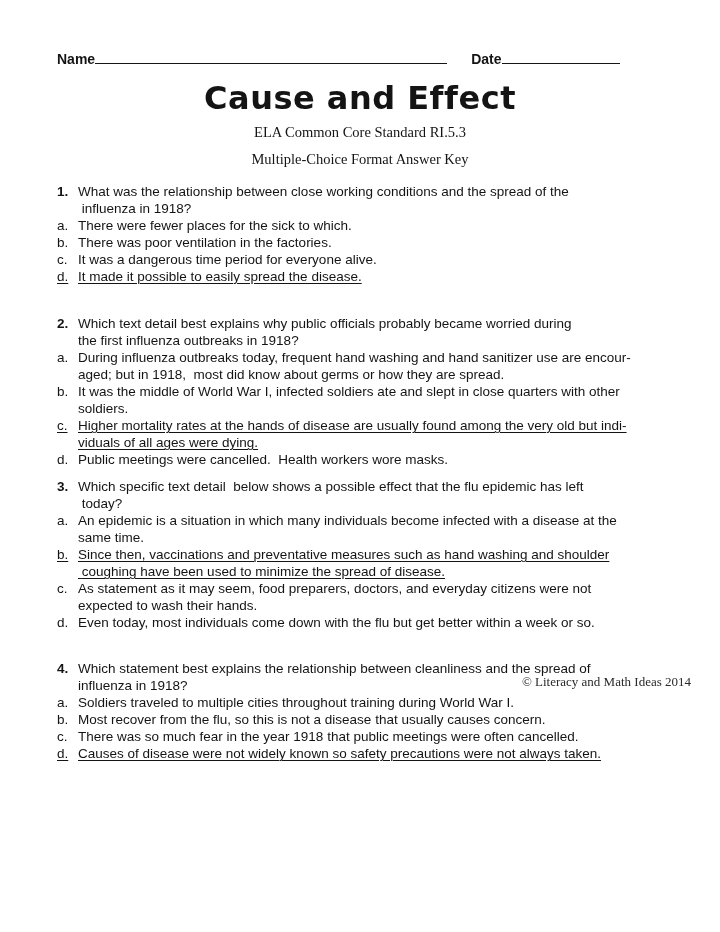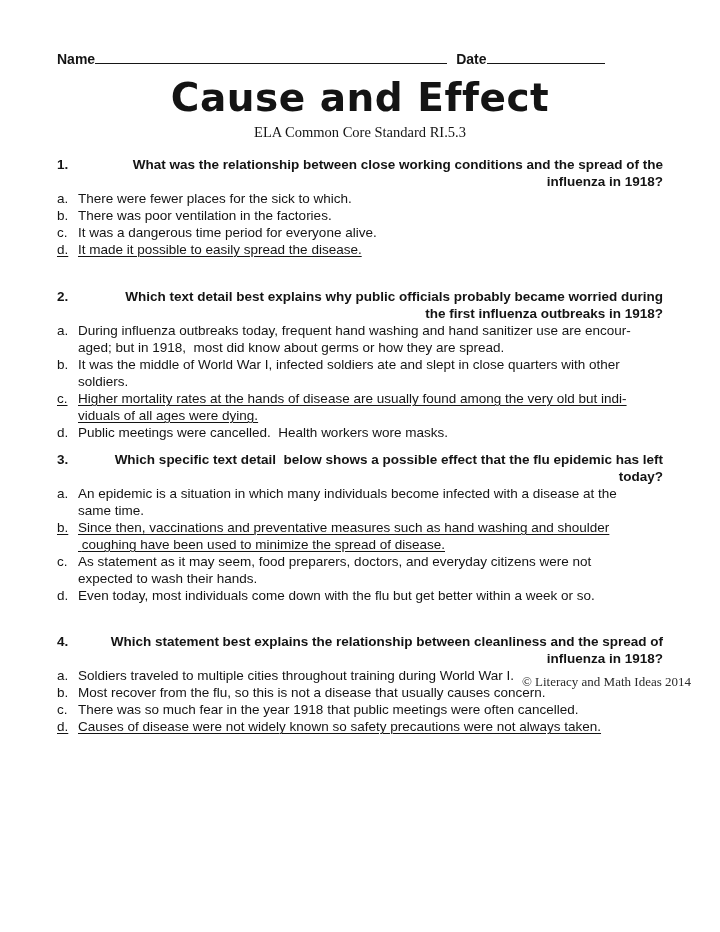--- a/index.html
+++ b/index.html
@@ -25,28 +25,28 @@
     line-height: 17px;
     font-weight: 600;
   }
   .rule {
     display: inline-block;
     border-bottom: 1.5px solid #161616;
     height: 13px;
   }
   .rule.name-line { width: 352px; }
   .rule.date-line { width: 118px; }
-  .date-label { margin-left: 9px; text-align: right; }
+  .date-label { margin-left: 24px; text-align: right; }
 
   
   .title {
     text-align: center;
     font-family: "DejaVu Sans", sans-serif;
     font-weight: bold;
-    font-size: 39px;
+    font-size: 32px;
     line-height: 34px;
     margin-top: 13px;
     letter-spacing: 0.5px;
   }
   .subtitle {
     text-align: center;
     font-size: 14.5px;
     line-height: 17px;
     font-family: Liberation Serif, serif;
   }
@@ -74,23 +74,22 @@
     font-size: 13.5px;
     line-height: 17px;
   }
   .q-num {
     width: 21px;
     flex: 0 0 21px;
     font-weight: bold;
   }
   .q-text {
     flex: 1;
-    font-weight: bold;
+    font-weight: normal;
     white-space: pre-wrap;
-    text-align: right;
   }
   .c-letter {
     width: 21px;
     flex: 0 0 21px;
   }
   .c-text {
     flex: 1;
     white-space: pre-wrap;
   }
   .underlined .c-letter,
@@ -117,20 +116,21 @@
 
   <div class="name-row">
     <span>Name</span>
       <span class="rule name-line"></span>
       <span class="date-label">Date</span>
       <span class="rule date-line"></span>
   </div>
 
   <div class="title">Cause and Effect</div>
   <div class="subtitle standard">ELA Common Core Standard RI.5.3</div>
+  <div class="subtitle format">Multiple-Choice Format Answer Key</div>
 
 
   <div id="questions">
   <section class="question">
     <div class="q-row">
       <span class="q-num">1.</span>
       <span class="q-text">What was the relationship between close working conditions and the spread of the
  influenza in 1918?</span>
     </div>
     <div class="choices">

